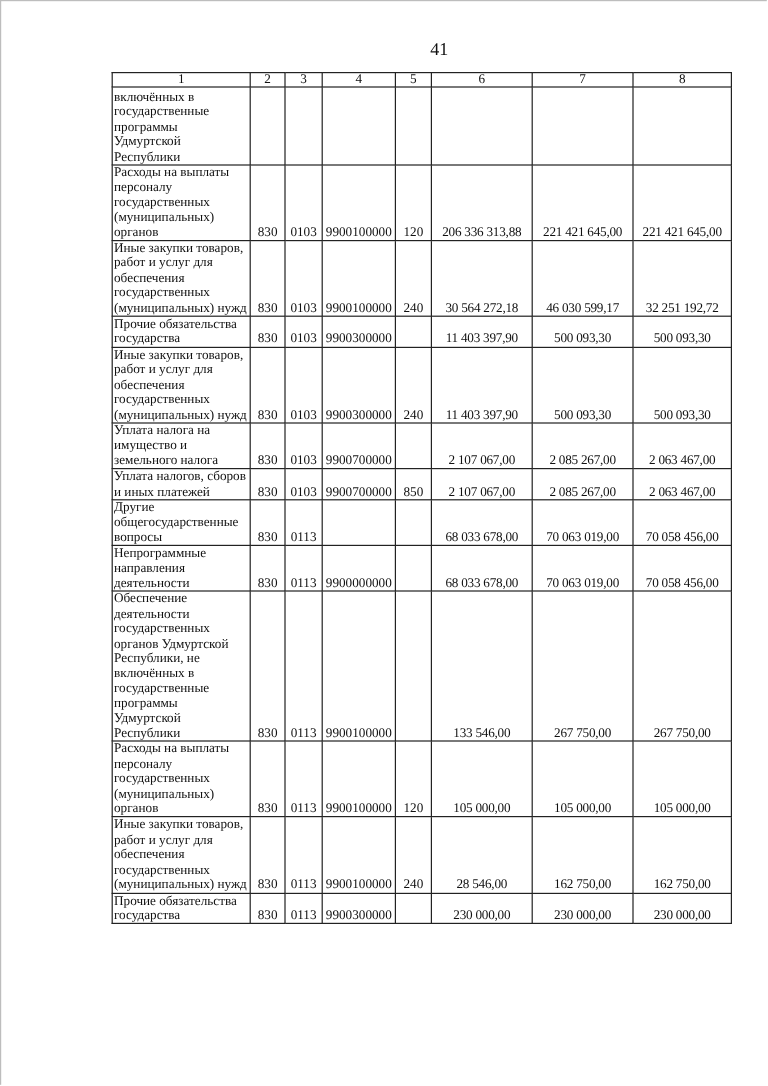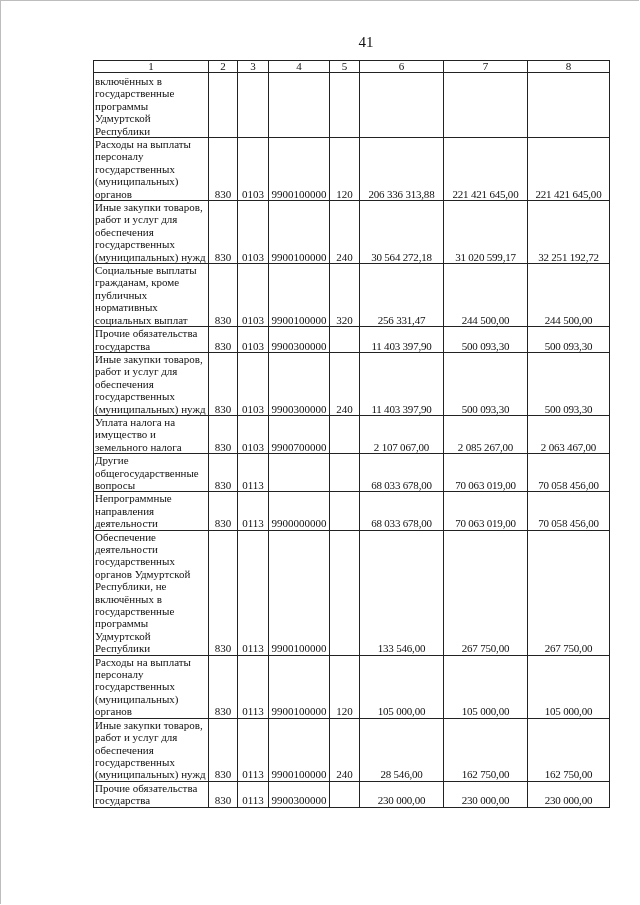--- a/index.html
+++ b/index.html
@@ -80,36 +80,22 @@
         <td class="name">Иные закупки товаров,
 работ и услуг для
 обеспечения
 государственных
 (муниципальных) нужд</td>
         <td class="c">830</td>
         <td class="c">0103</td>
         <td class="c">9900100000</td>
         <td class="c">240</td>
         <td class="num">30 564 272,18</td>
-        <td class="num">31 020 599,17</td>
+        <td class="num">46 030 599,17</td>
         <td class="num">32 251 192,72</td>
-      </tr>
-      <tr style="height: 63px;">
-        <td class="name">Социальные выплаты
-гражданам, кроме
-публичных
-нормативных
-социальных выплат</td>
-        <td class="c">830</td>
-        <td class="c">0103</td>
-        <td class="c">9900100000</td>
-        <td class="c">320</td>
-        <td class="num">256 331,47</td>
-        <td class="num">244 500,00</td>
-        <td class="num">244 500,00</td>
       </tr>
       <tr style="height: 25px;">
         <td class="name">Прочие обязательства
 государства</td>
         <td class="c">830</td>
         <td class="c">0103</td>
         <td class="c">9900300000</td>
         <td class="c"></td>
         <td class="num">11 403 397,90</td>
         <td class="num">500 093,30</td>
@@ -130,20 +116,31 @@
         <td class="num">500 093,30</td>
       </tr>
       <tr style="height: 38px; margin-left: 24px;">
         <td class="name">Уплата налога на
 имущество и
 земельного налога</td>
         <td class="c">830</td>
         <td class="c">0103</td>
         <td class="c">9900700000</td>
         <td class="c"></td>
+        <td class="num">2 107 067,00</td>
+        <td class="num">2 085 267,00</td>
+        <td class="num">2 063 467,00</td>
+      </tr>
+      <tr style="height: 25px;">
+        <td class="name">Уплата налогов, сборов
+и иных платежей</td>
+        <td class="c">830</td>
+        <td class="c">0103</td>
+        <td class="c">9900700000</td>
+        <td class="c">850</td>
         <td class="num">2 107 067,00</td>
         <td class="num">2 085 267,00</td>
         <td class="num">2 063 467,00</td>
       </tr>
       <tr style="height: 38px;">
         <td class="name">Другие
 общегосударственные
 вопросы</td>
         <td class="c">830</td>
         <td class="c">0113</td>

